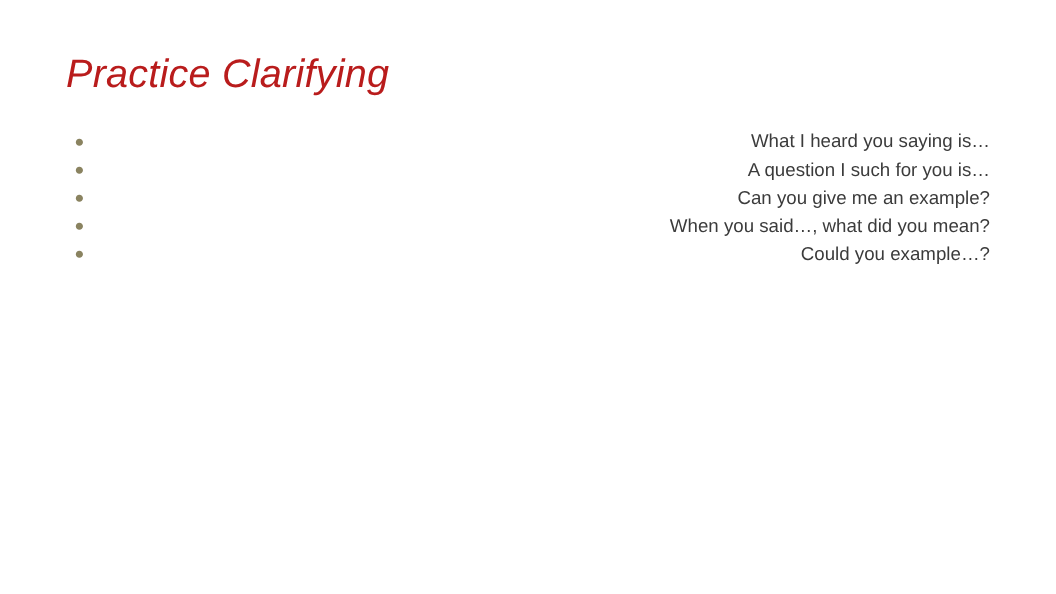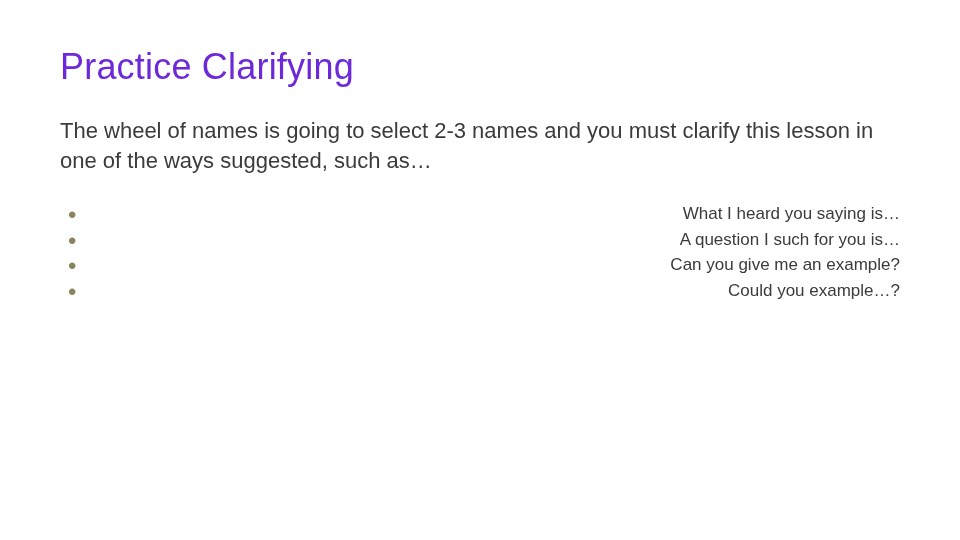--- a/index.html
+++ b/index.html
@@ -14,23 +14,24 @@
   }
   .slide {
     box-sizing: border-box;
     width: 960px;
     height: 540px;
     padding: 40px 60px 40px 60px;
   }
   .title {
     font-size: 36px;
     font-weight: 400;
-    color: #6d28d9; 
+    color: #b91c1c; 
     margin: 6px 0 28px 0;
     letter-spacing: 0.2px;
+    font-style: italic;
   }
   .intro {
     font-size: 22px;
     line-height: 1.35;
     color: #3b3b3b;
     margin: 0 0 26px 0;
     max-width: 850px;
   }
   ul.points {
     list-style: none;
@@ -54,20 +55,20 @@
     color: #8a8360;
     font-size: 24px;
     line-height: 1.4;
   }
 </style>
 </head>
 <body>
 
 <div class="slide">
   <h1 class="title">Practice Clarifying</h1>
-  <p class="intro">The wheel of names is going to select 2-3 names and you must clarify this lesson in one of the ways suggested, such as…</p>
   <ul class="points">
     <li>What I heard you saying is…</li>
     <li>A question I such for you is…</li>
     <li>Can you give me an example?</li>
+    <li>When you said…, what did you mean?</li>
     <li>Could you example…?</li>
   </ul>
 </div>
 
 </body></html>

